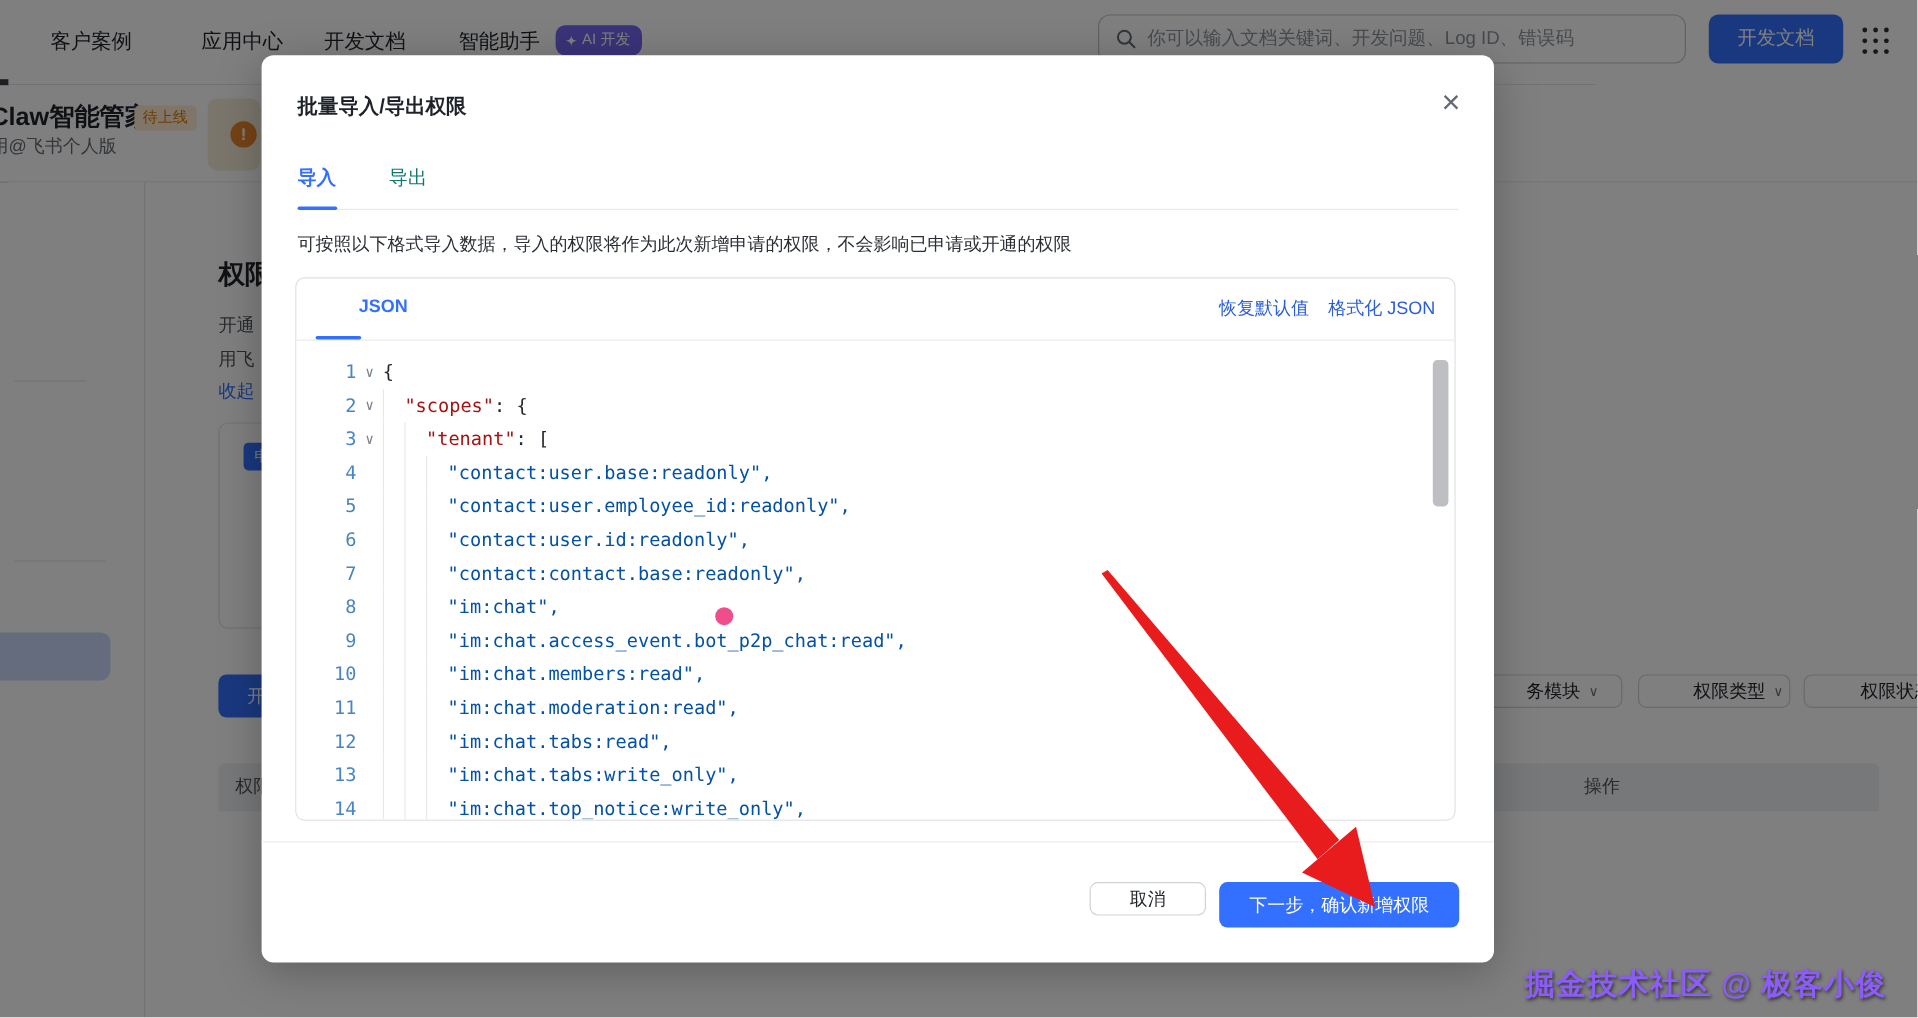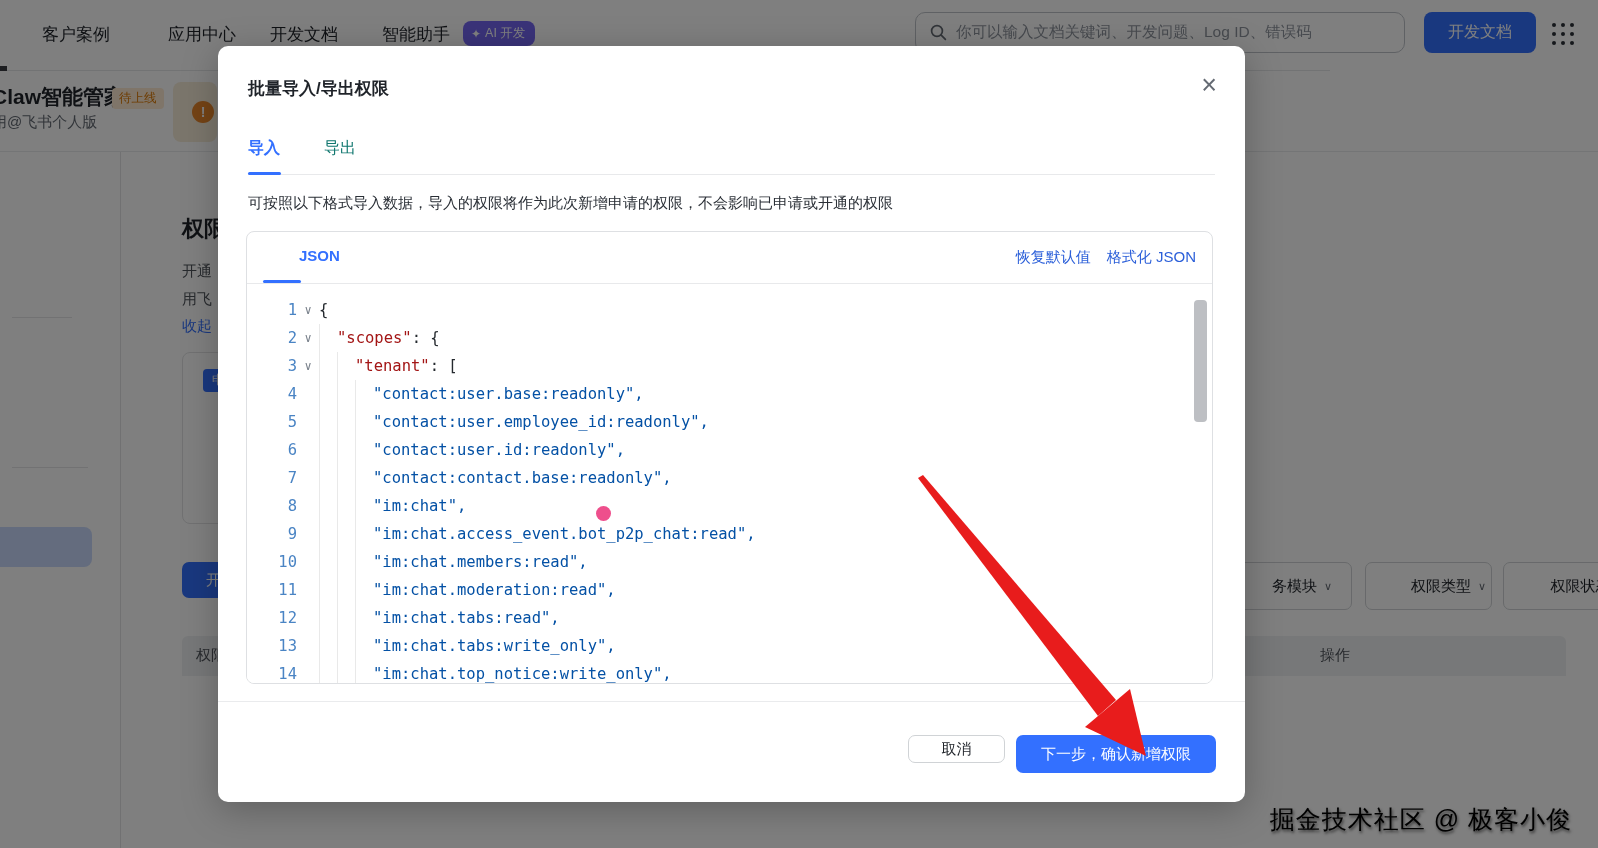--- a/index.html
+++ b/index.html
@@ -31,21 +31,21 @@
   .side-div { position:absolute; left:12px; height:1px; background:#e4e5e7; }
   .side-sel { position:absolute; left:0; top:375px; width:92px; height:40px; background:#c8d9fc; border-radius:0 8px 8px 0; cursor:pointer; }
 
   .panel { position:absolute; left:150px; top:182px; width:1448px; height:666px; background:#fff; border-radius:10px 10px 0 0; }
   .bg-h1 { position:absolute; left:32px; top:32px; font-size:22px; font-weight:700; white-space:nowrap; }
   .bg-p { position:absolute; left:32px; font-size:15px; color:#51565d; white-space:nowrap; }
   .bg-link { position:absolute; left:32px; top:135px; font-size:15px; color:#3370ff; cursor:pointer; white-space:nowrap; }
   .bg-card { position:absolute; left:32px; top:170px; width:620px; height:172px; border:1px solid #e2e3e5; border-radius:8px; }
   .bg-card-badge { position:absolute; left:20px; top:16px; background:#3370ff; color:#fff; font-size:12.5px; border-radius:4px; padding:3px 9px; }
   .bg-open-btn { position:absolute; left:32px; top:380px; width:78px; height:36px; background:#3370ff; color:#fff; font-size:15px; border:none; border-radius:7px; cursor:pointer; }
-  .bg-dd { position:absolute; top:380px; height:48px; border:1.5px solid #d0d3d6; border-radius:7px; background:#fff; display:flex; align-items:center; justify-content:center; gap:7px; font-size:15px; color:#1f2329; cursor:pointer;padding-left:40px; }
+  .bg-dd { position:absolute; top:380px; height:28px; border:1.5px solid #d0d3d6; border-radius:7px; background:#fff; display:flex; align-items:center; justify-content:center; gap:7px; font-size:15px; color:#1f2329; cursor:pointer;padding-left:40px; }
   .bg-dd .chev { font-size:11px; color:#646a73; }
   .bg-thead { position:absolute; left:32px; top:454px; width:1384px; height:40px; background:#eff0f2; border-radius:6px 6px 0 0; }
   .bg-th { position:absolute; top:10px; font-size:15px; color:#51565d; white-space:nowrap; }
 
   
   #overlay { position:absolute; inset:0; background:rgba(0,0,0,0.50); z-index:10; }
 
   
   #modal { position:absolute; left:218px; top:46px; width:1027px; height:756px; background:#fff; border-radius:10px; z-index:20; box-shadow:0 8px 36px rgba(0,0,0,.25); }
   .m-title { position:absolute; left:30px; top:31px; font-size:17px; font-weight:700; }
@@ -75,21 +75,21 @@
   .p { color:#24292e; }
   .scroll-thumb { position:absolute; right:5px; top:16px; width:13px; height:122px; background:#bdbfc3; border-radius:4px; cursor:pointer; }
 
   .m-footline { position:absolute; left:0; top:655px; width:100%; height:1px; background:#eaebed; }
   .btn-cancel { position:absolute; left:690px; top:689px; width:97px; height:28px; background:#fff; border:1px solid #d0d3d6; border-radius:7px; font-size:15px; color:#1f2329; cursor:pointer; }
   .btn-confirm { position:absolute; left:798px; top:689px; width:200px; height:38px; background:#3370ff; border:none; border-radius:7px; font-size:15px; color:#fff; cursor:pointer; }
 
   
   #annotations { position:absolute; inset:0; z-index:30; pointer-events:none; }
   .pink-dot { position:absolute; left:596px; top:506px; width:15px; height:15px; border-radius:50%; background:#ee4f8c; }
-  #watermark { position:absolute; right:26px; bottom:12px; z-index:40; font-size:25px; font-weight:400; color:#000000; letter-spacing:1px; text-shadow:1px 2px 3px rgba(0,0,0,.6);margin-top:28px; }
+  #watermark { position:absolute; right:26px; bottom:12px; z-index:40; font-size:25px; font-weight:700; color:#8b5cf6; letter-spacing:1px; text-shadow:1px 2px 3px rgba(0,0,0,.6);margin-top:28px; }
   .sparkle { font-size:12px; }
 </style>
 </head>
 <body>
 
 <div id="page">
 
   <div class="navbar">
     <span class="nav-item" style="left:42px">客户案例</span>
     <span class="nav-item" style="left:168px">应用中心</span>

